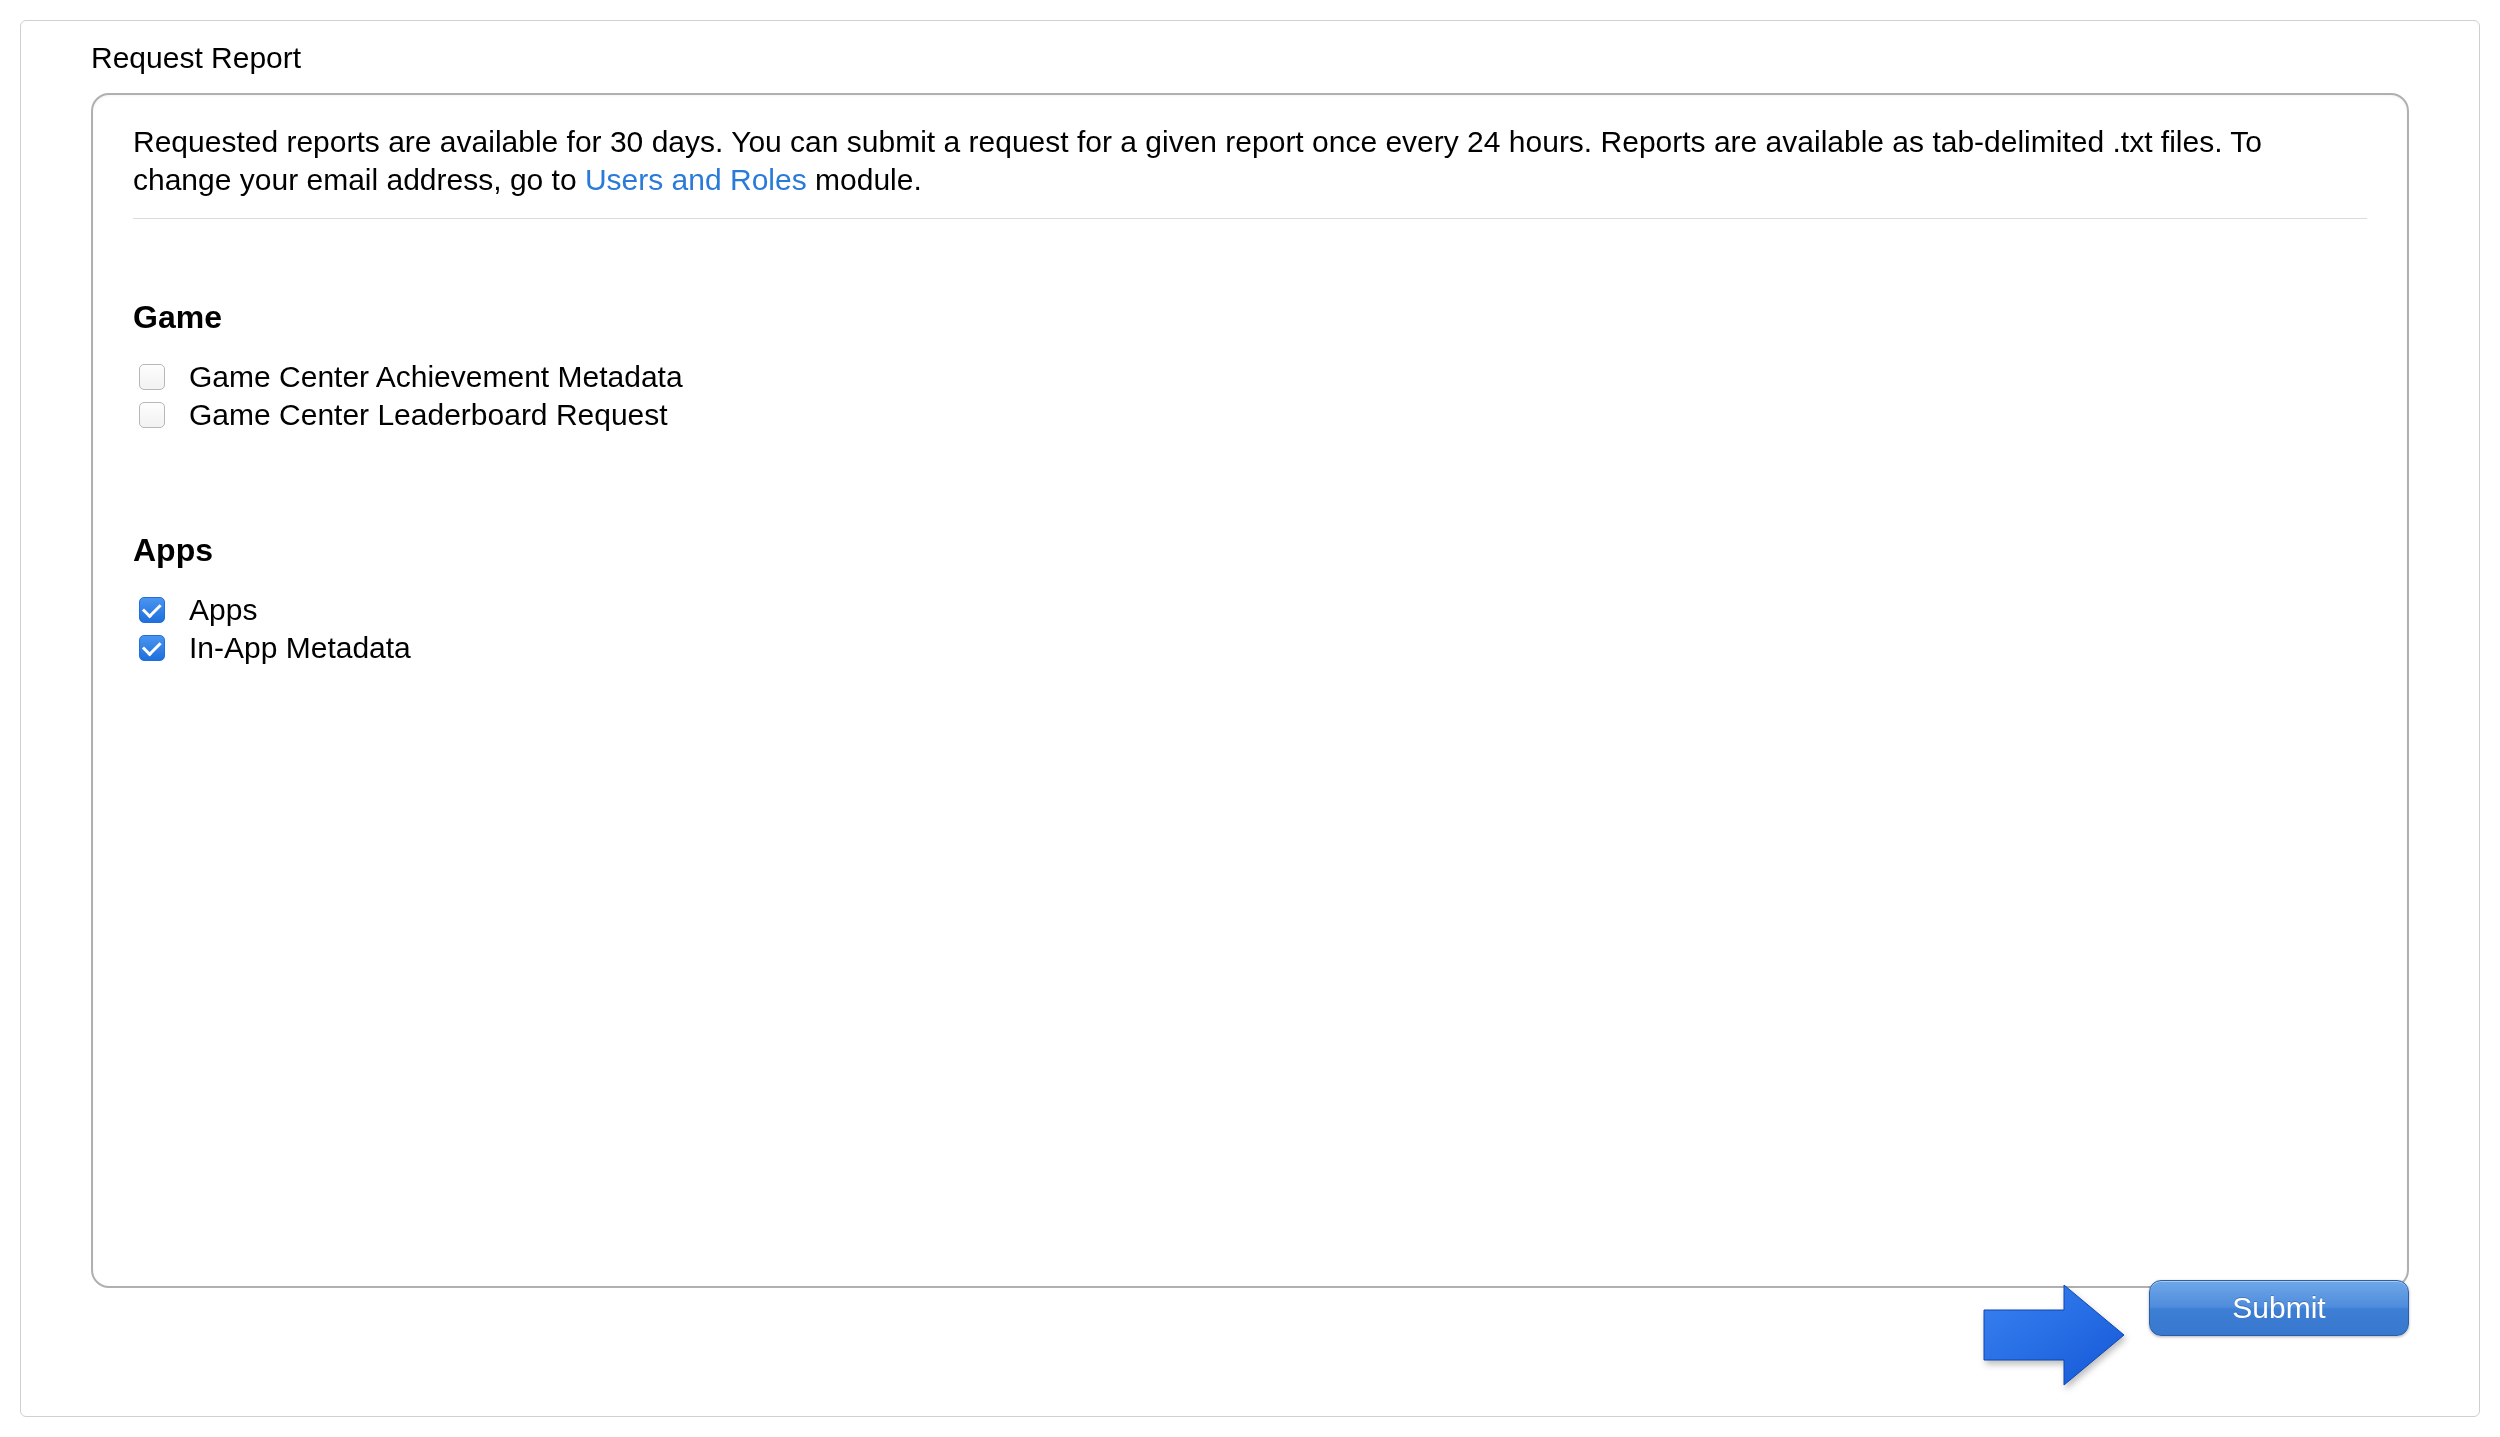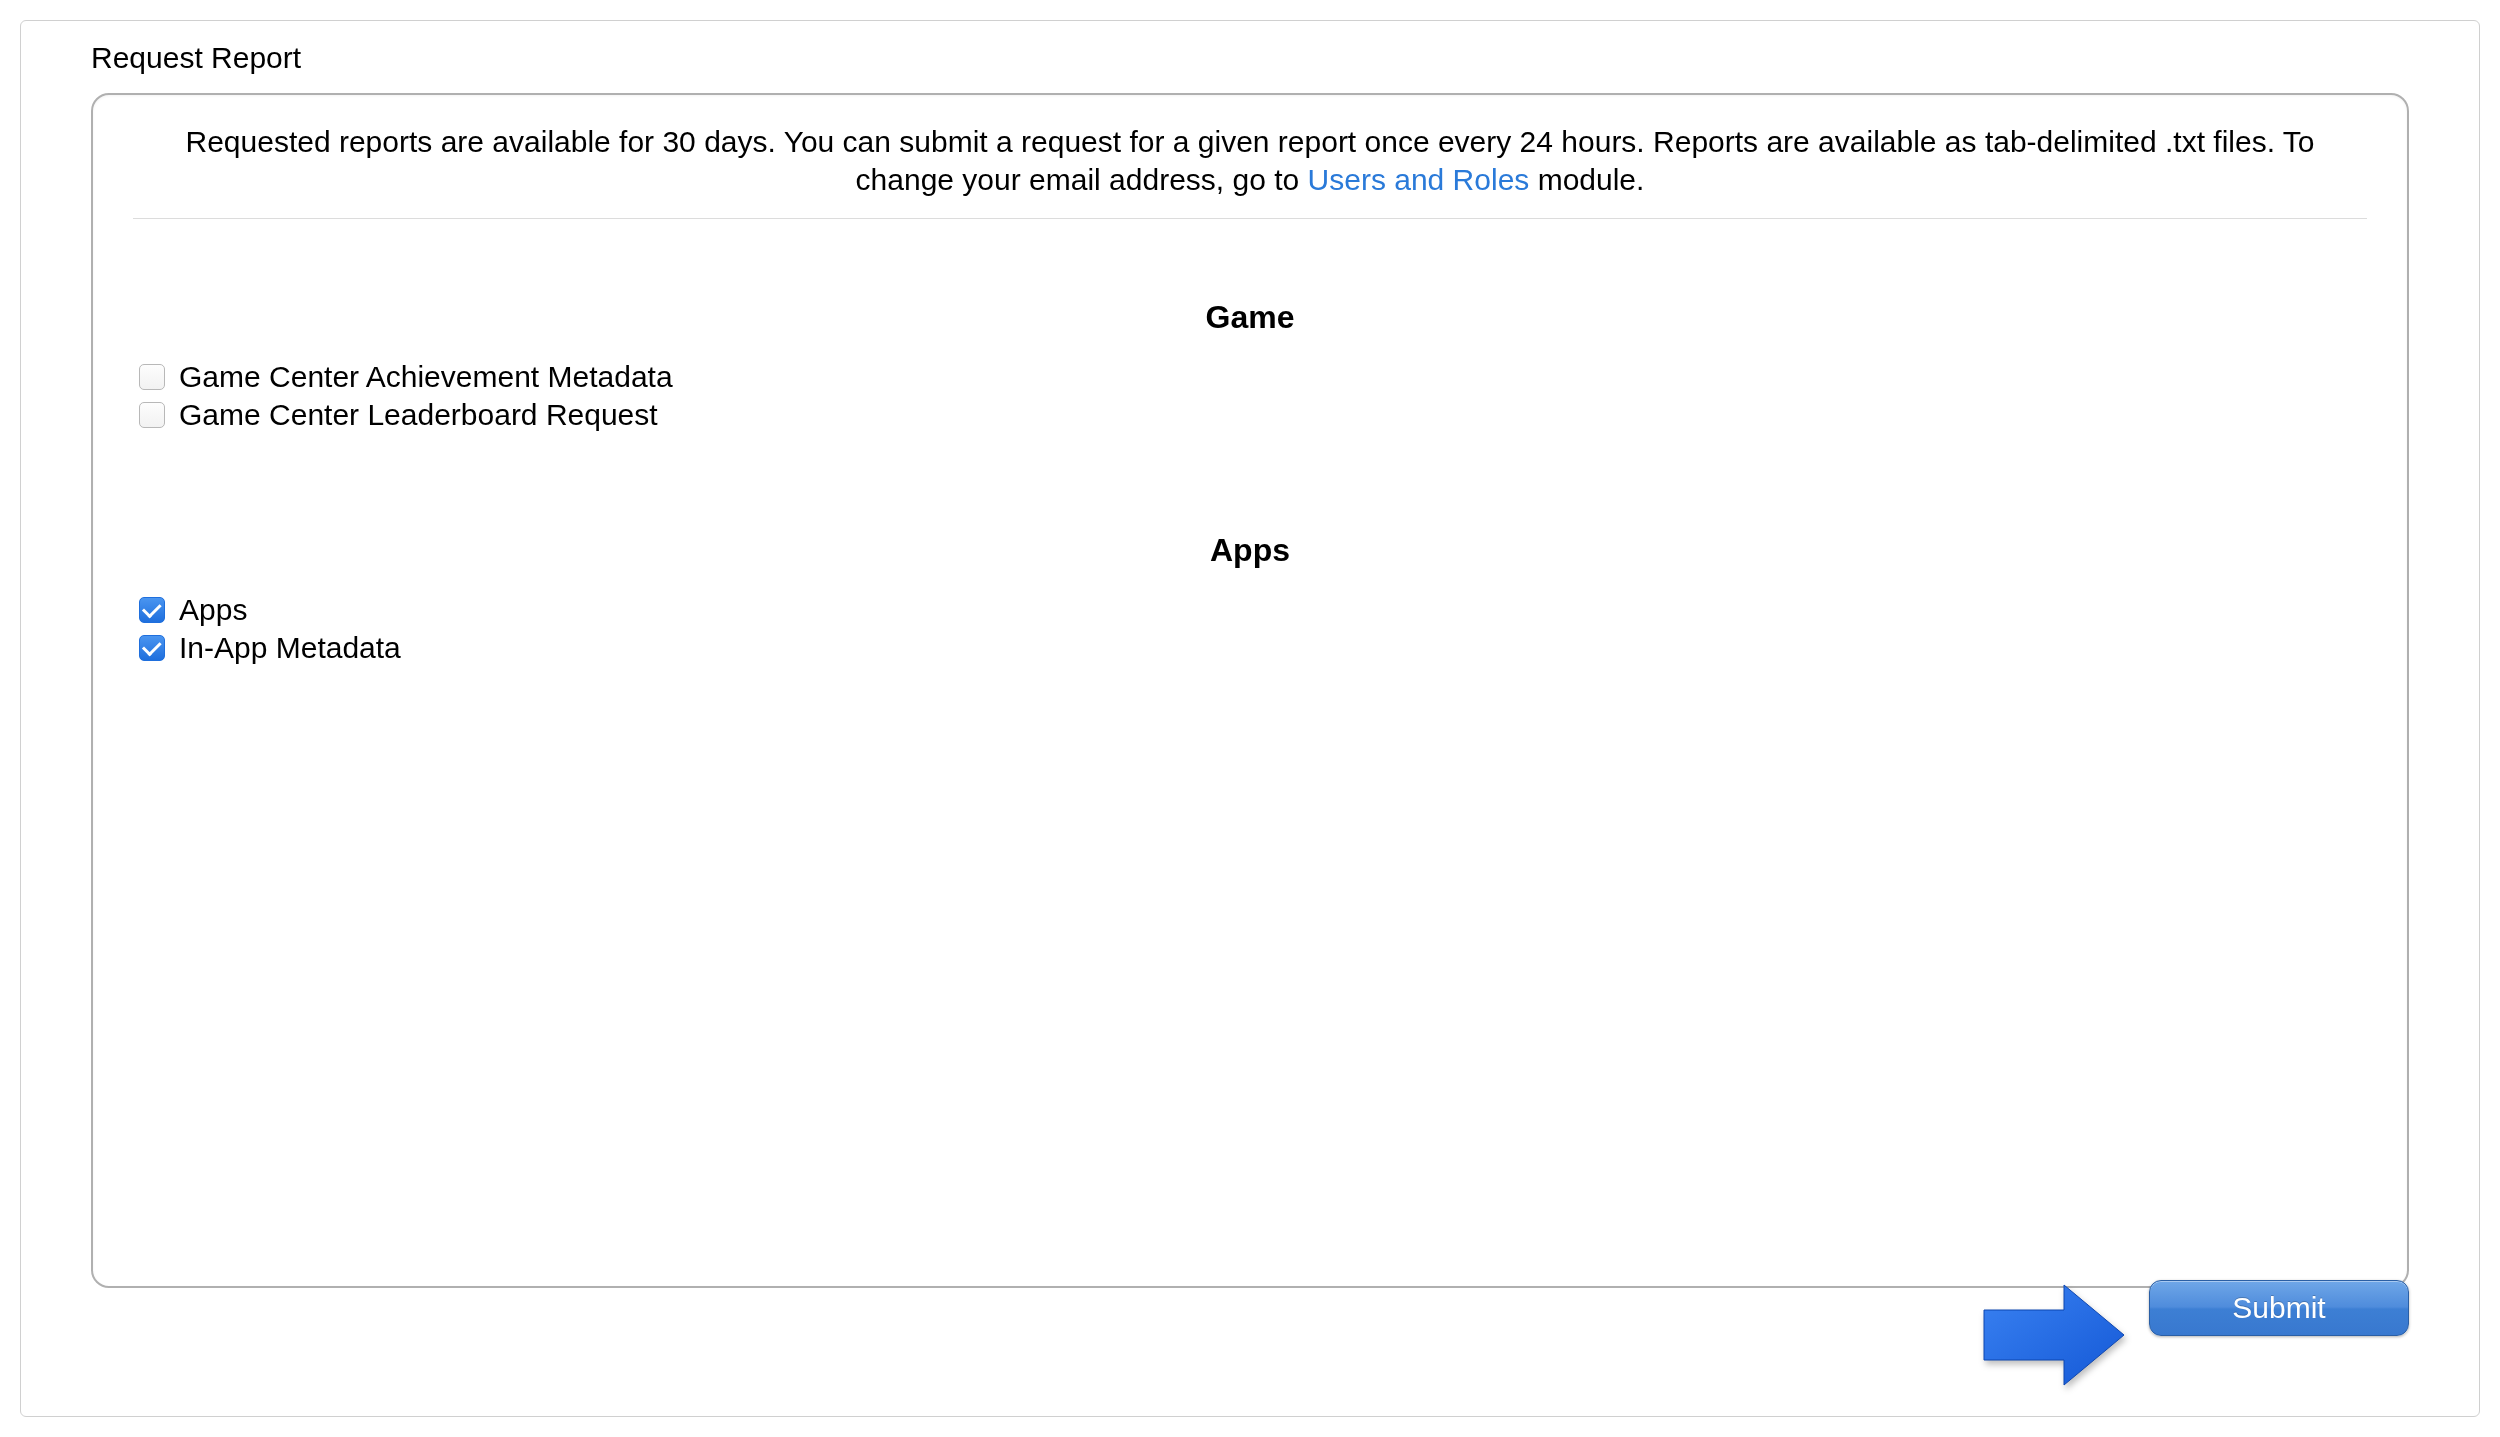--- a/index.html
+++ b/index.html
@@ -29,21 +29,20 @@
       margin-bottom: 18px;
       color: #000;
     }
     .panel {
       border: 2px solid #b0b0b0;
       border-radius: 18px;
       padding: 28px 40px;
       background: #ffffff;
       height: 1195px;
       box-shadow: inset 0 1px 3px rgba(0,0,0,0.05);
-      text-align: center;
     }
     .description {
       font-size: 30px;
       line-height: 1.25;
       color: #000;
       margin-bottom: 20px;
     }
     .description a {
       color: #2a7ad9;
       text-decoration: none;
@@ -59,21 +58,21 @@
       font-weight: bold;
       color: #000;
       margin-bottom: 24px;
     }
     .section {
       margin-bottom: 100px;
     }
     .checkbox-row {
       display: flex;
       align-items: center;
-      gap: 14px;
+      gap: 24px;
       margin-bottom: 4px;
       padding-left: 6px;
     }
     .checkbox-row label {
       font-size: 30px;
       color: #000;
       cursor: pointer;
     }
     .checkbox {
       width: 26px;

